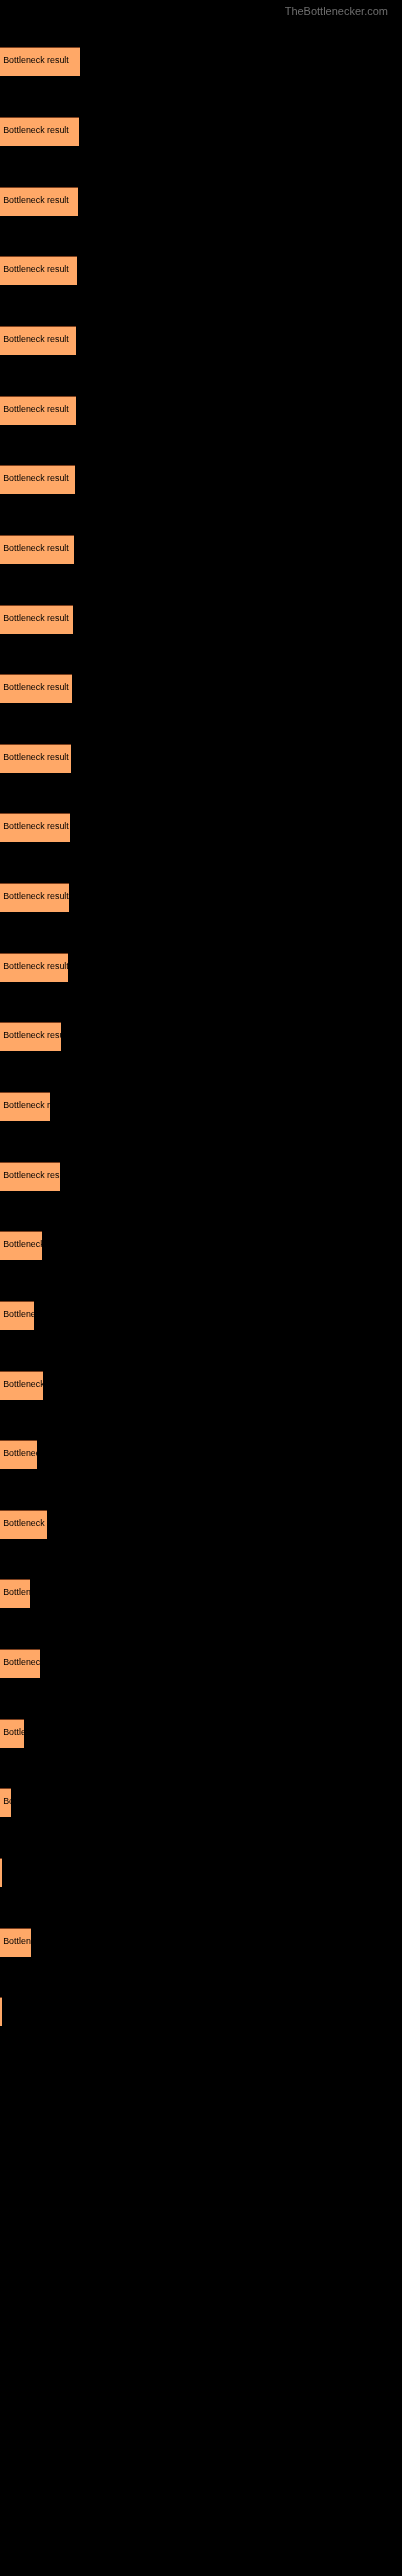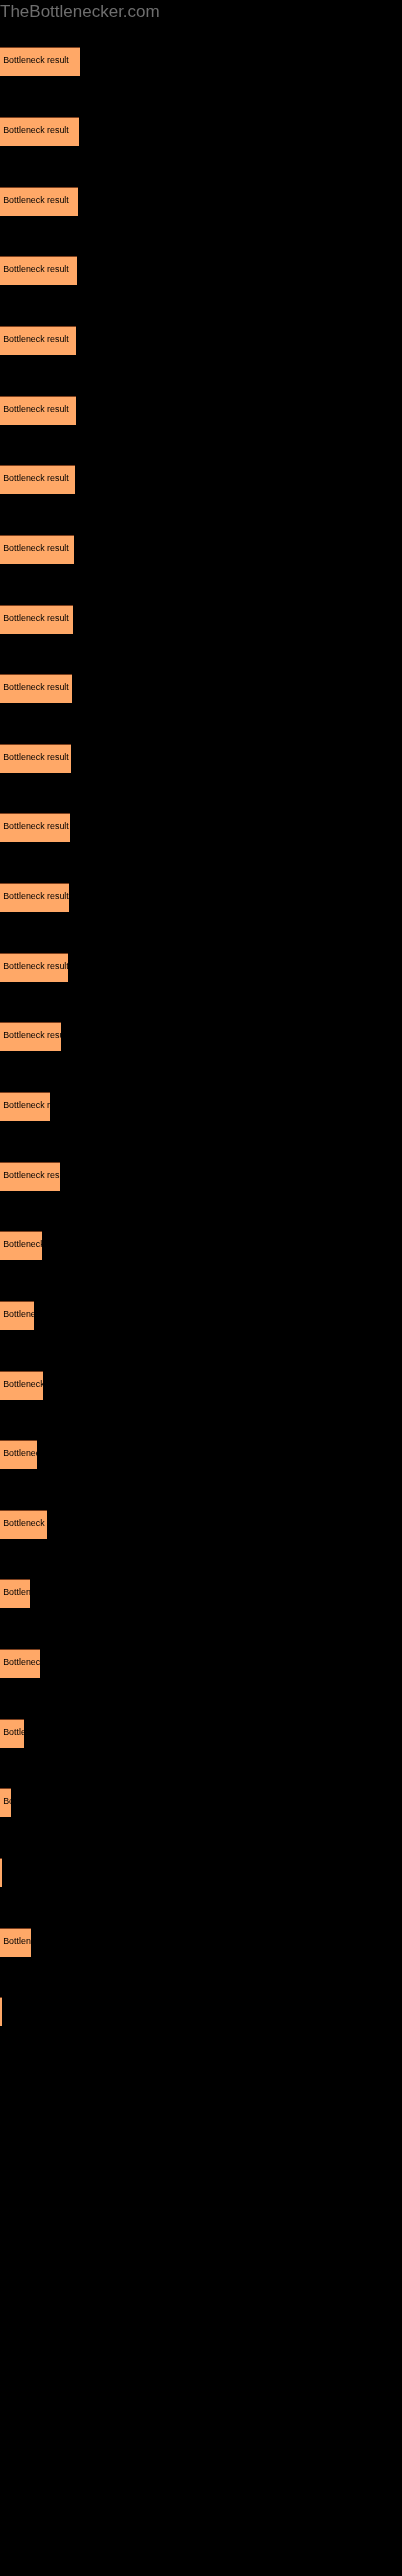--- a/index.html
+++ b/index.html
@@ -25,23 +25,23 @@
     height: 2576px;
     background: #000000;
   }
 
   
   #chart-title {
     position: absolute;
     left: 0;
     top: 1.6px;
     width: 388px;
-    text-align: left;
+    text-align: right;
     color: #6e6e6e;
-    font-size: 17px;
+    font-size: 11px;
     font-weight: 400;
     letter-spacing: 0px;
     white-space: nowrap;
     line-height: 19.3px;
     font-family: "Liberation Sans", sans-serif;
   }
 
   
   #bars {
     position: absolute;

